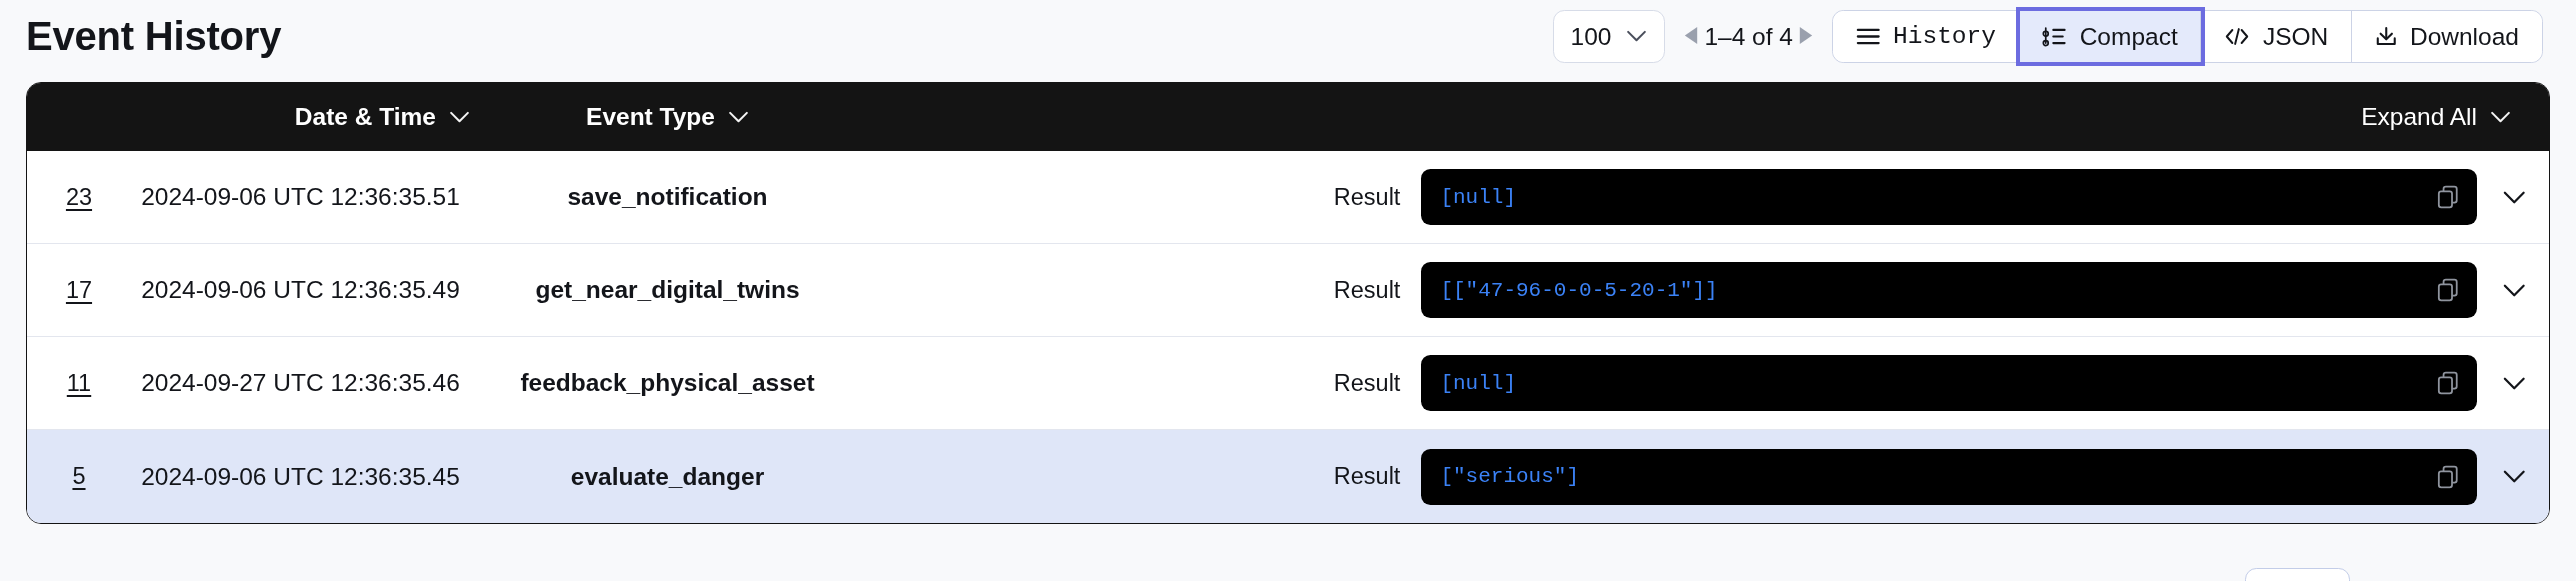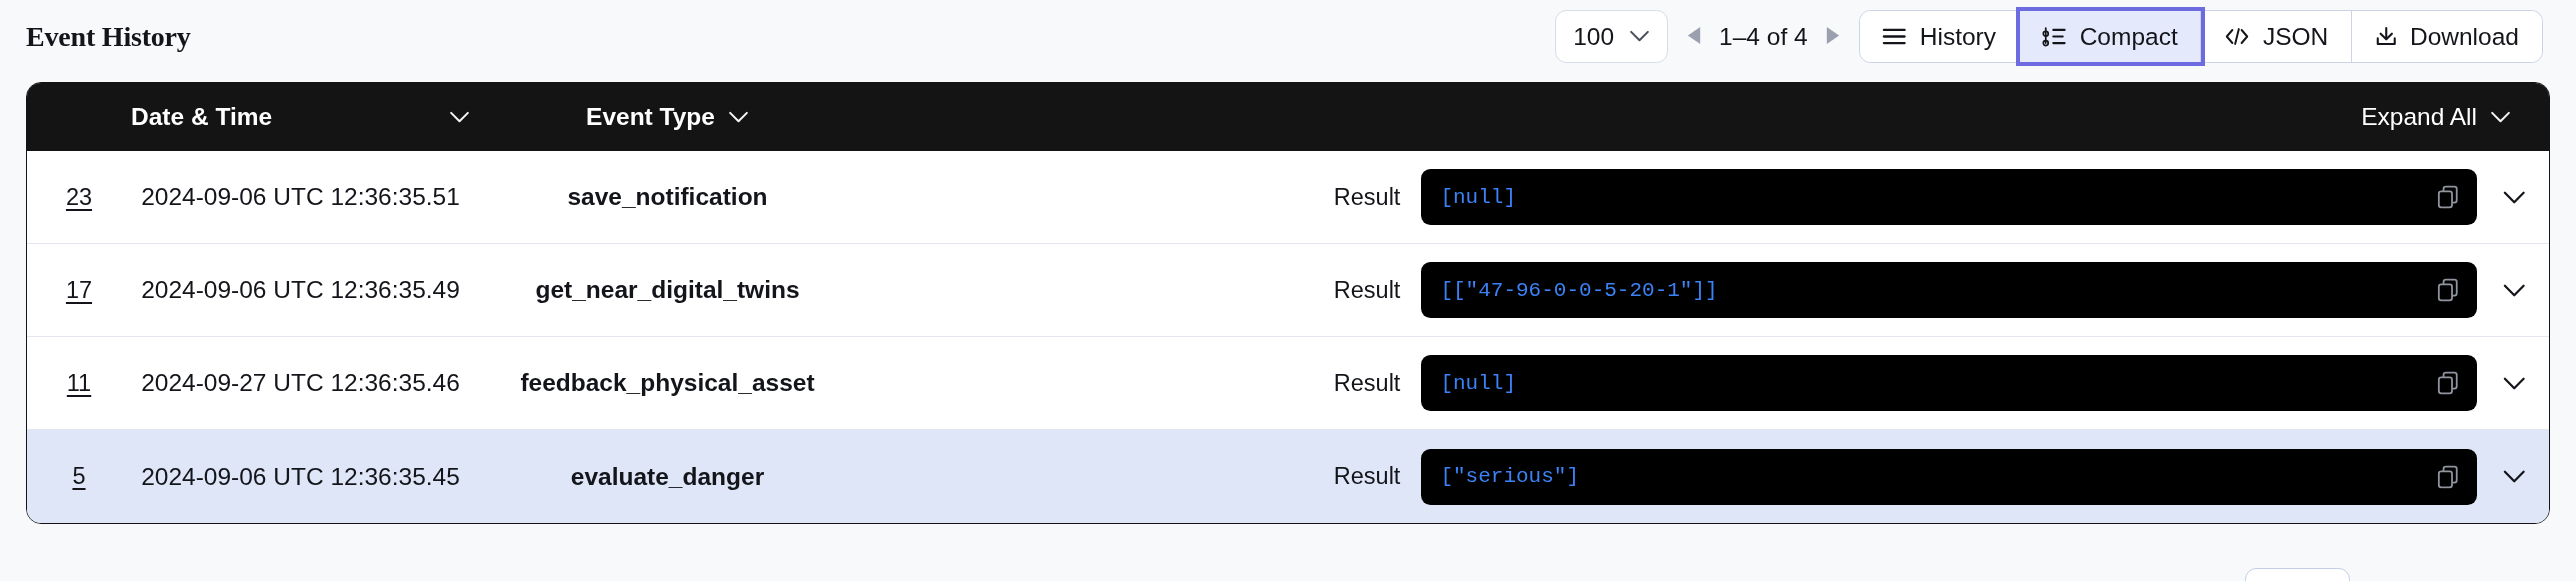--- a/index.html
+++ b/index.html
@@ -14,25 +14,24 @@
   
   .topbar {
     position: relative;
     height: 73px;
     display: flex;
     align-items: center;
     padding: 0 26px 0 26px;
     background: #f8f9fb;
   }
   .page-title {
-    font-size: 28px;
+    font-size: 40px;
     font-weight: 700;
     color: #13151a;
     letter-spacing: -0.2px;
-    font-family: Liberation Serif, serif;
   }
   .topbar-right {
     margin-left: auto;
     display: flex;
     align-items: center;
     gap: 17px;
     padding-right: 7.5px;
   }
 
   
@@ -49,21 +48,21 @@
     background: #ffffff;
     font-size: 24.5px;
     color: #13151a;
   }
   .pagesize .chev { color: #4a4f5c; display:flex; align-items:center; }
 
   
   .pager {
     display: flex;
     align-items: center;
-    gap: 15px;
+    gap: 3px;
     font-size: 24.5px;
     color: #13151a;
   }
   .pager .arrow { color: #9aa0ad; font-size: 21px; line-height: 1; }
 
   
   .segmented {
     display: flex;
     align-items: stretch;
     border: 0.9px solid #ccd3e6;
@@ -77,21 +76,21 @@
     align-items: center;
     gap: 13px;
     padding: 0 22.6px;
     font-size: 24.5px;
     color: #13151a;
     background: #ffffff;
     border-right: 0.9px solid #ccd3e6;
     position: relative;
     white-space: nowrap;
   }
-  .seg-btn:first-child { border-radius: 11.3px 0 0 11.3px; }
+  .seg-btn:first-child { border-radius: 11.3px 0 0 11.3px; font-family: Liberation Mono, monospace; }
   .seg-btn:last-child { border-right: none; border-radius: 0 11.3px 11.3px 0; gap: 11px; }
   .seg-btn.active {
     background: #e4eafb;
     outline: 4.7px solid #6c6ce0;
     outline-offset: 0px;
     z-index: 3;
   }
   .seg-btn svg { display: block; }
 
   
@@ -112,21 +111,21 @@
   .th {
     display: flex;
     align-items: center;
     gap: 13px;
     font-size: 24.5px;
     font-weight: 700;
     color: #ffffff;
   }
   .th .chev { opacity: .95; display: flex; align-items: center; }
   .th-id      { width: 104px; }
-  .th-date    { width: 339px; justify-content: space-between; }
+  .th-date    { width: 339px; justify-content: flex-end; }
   .th-type    { width: 395px; justify-content: center; }
   .th-spacer  { flex: 1; }
   .th-expand  { margin-right: 38px; font-weight: 400; }
 
   .trow {
     display: flex;
     align-items: center;
     height: 93px;
     border-bottom: 0.9px solid #e3e6ee;
     background: #ffffff;

